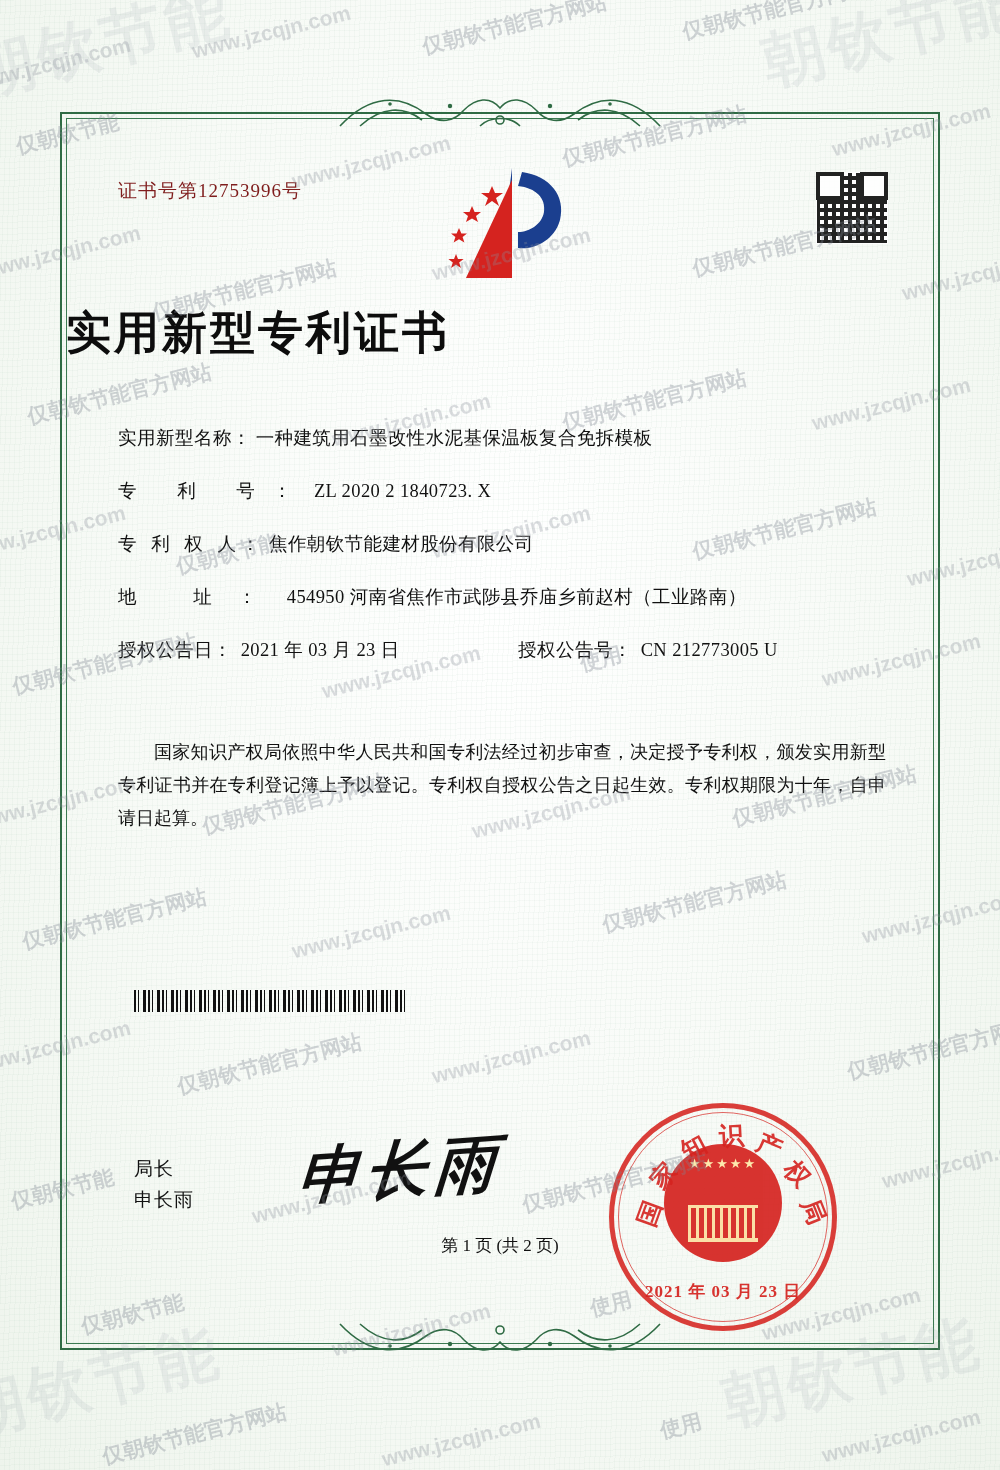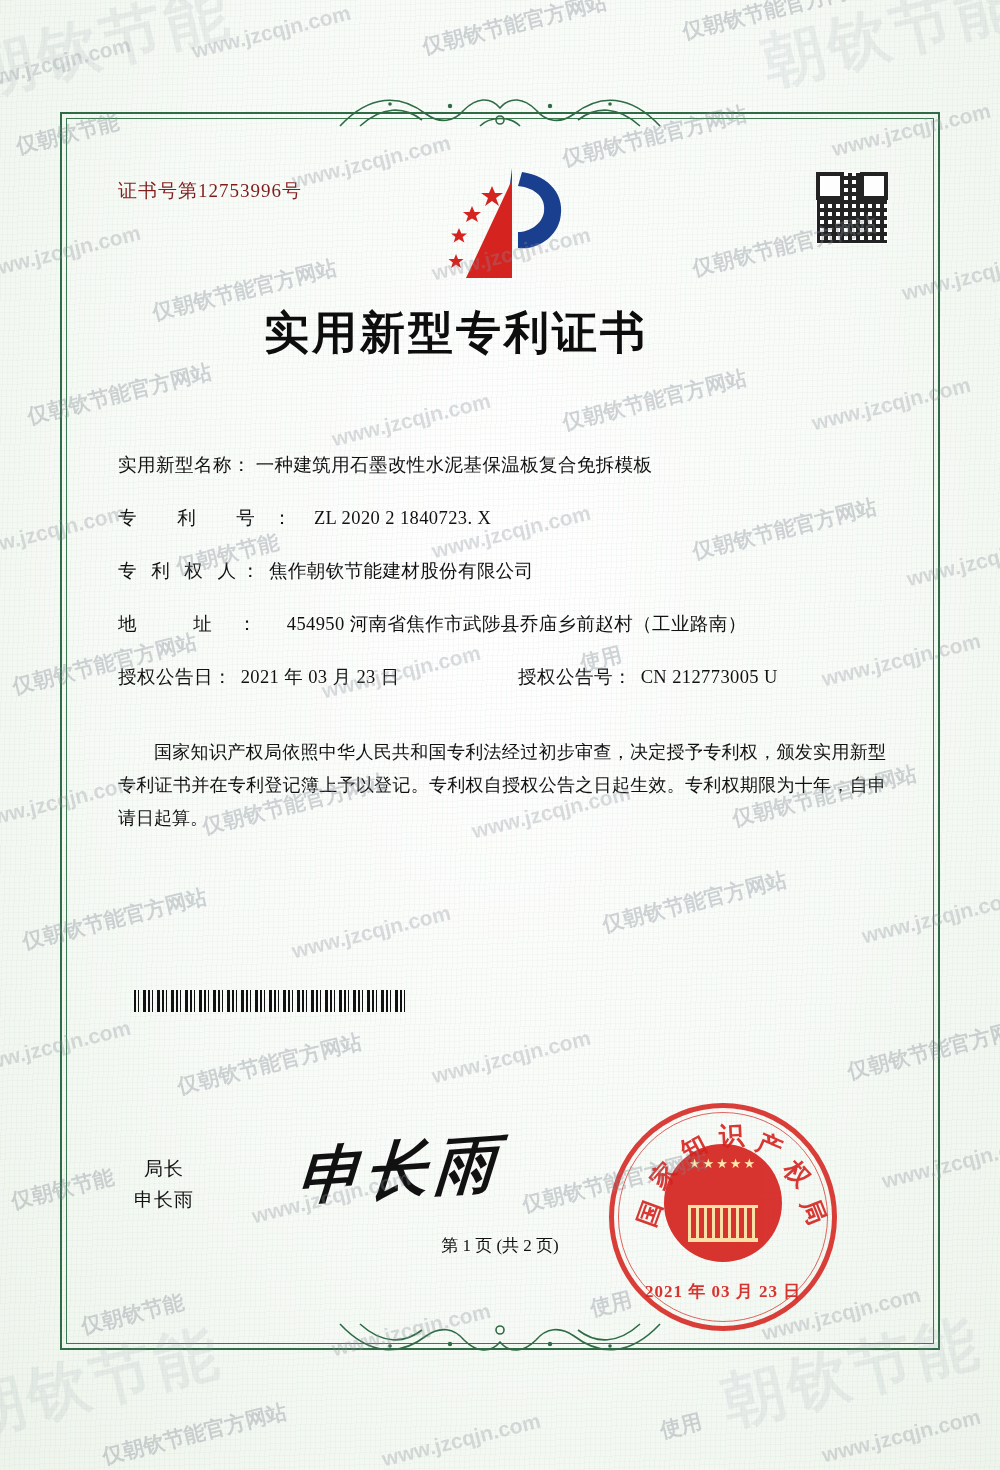--- a/index.html
+++ b/index.html
@@ -109,21 +109,20 @@
     border: 4px solid #111;
     background: #fff;
   }
   .qr::before { left: 0; top: 0; }
   .qr::after { right: 0; top: 0; }
   .title {
     position: absolute;
     left: 0;
     top: 185px;
     width: 780px;
-    text-align: center;
     font-size: 45px;
     font-weight: bold;
     letter-spacing: 3px;
     color: #0d0d0d;
     font-family: "DejaVu Serif", "Liberation Serif", serif;
   }
   .fields {
     position: absolute;
     left: 52px;
     top: 305px;
@@ -134,21 +133,20 @@
   .field-row {
     position: relative;
     height: 53px;
     line-height: 30px;
     white-space: nowrap;
   }
   .flabel {
     display: inline-block;
     min-width: 118px;
     letter-spacing: 0.5px;
-    margin-top: 27px;
   }
   .flabel.sp1 { letter-spacing: 10px; }
   .flabel.sp2 { letter-spacing: 18px; text-align: center; }
   .flabel.sp3 { letter-spacing: 5px; }
   .flabel.sp4 { letter-spacing: 26px; }
   .fvalue {
     letter-spacing: 0.4px;
   }
   .field-row .right-part {
     position: absolute;
@@ -181,21 +179,20 @@
       #111 9px 12px, transparent 12px 14px);
   }
   .signature-block {
     position: absolute;
     left: 68px;
     top: 1035px;
     font-size: 19px;
     line-height: 31px;
     color: #111;
     letter-spacing: 1px;
-    text-align: center;
   }
   .handwriting {
     position: absolute;
     left: 232px;
     top: 1010px;
     font-family: "DejaVu Serif", serif;
     font-size: 62px;
     font-style: italic;
     font-weight: bold;
     color: #111;

